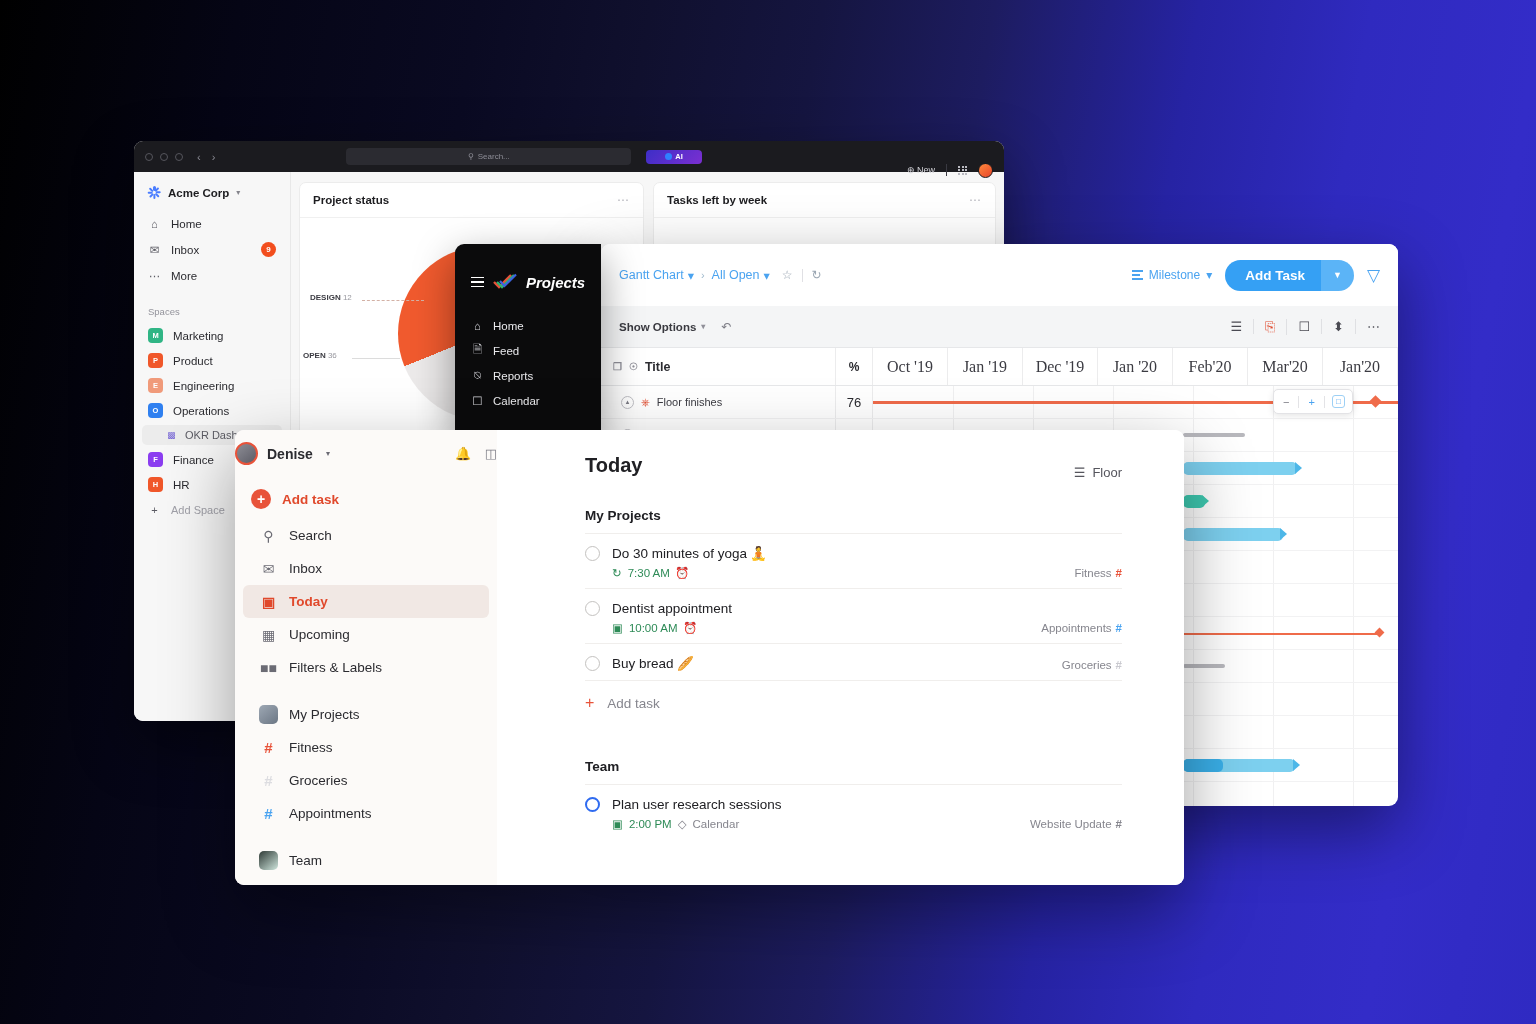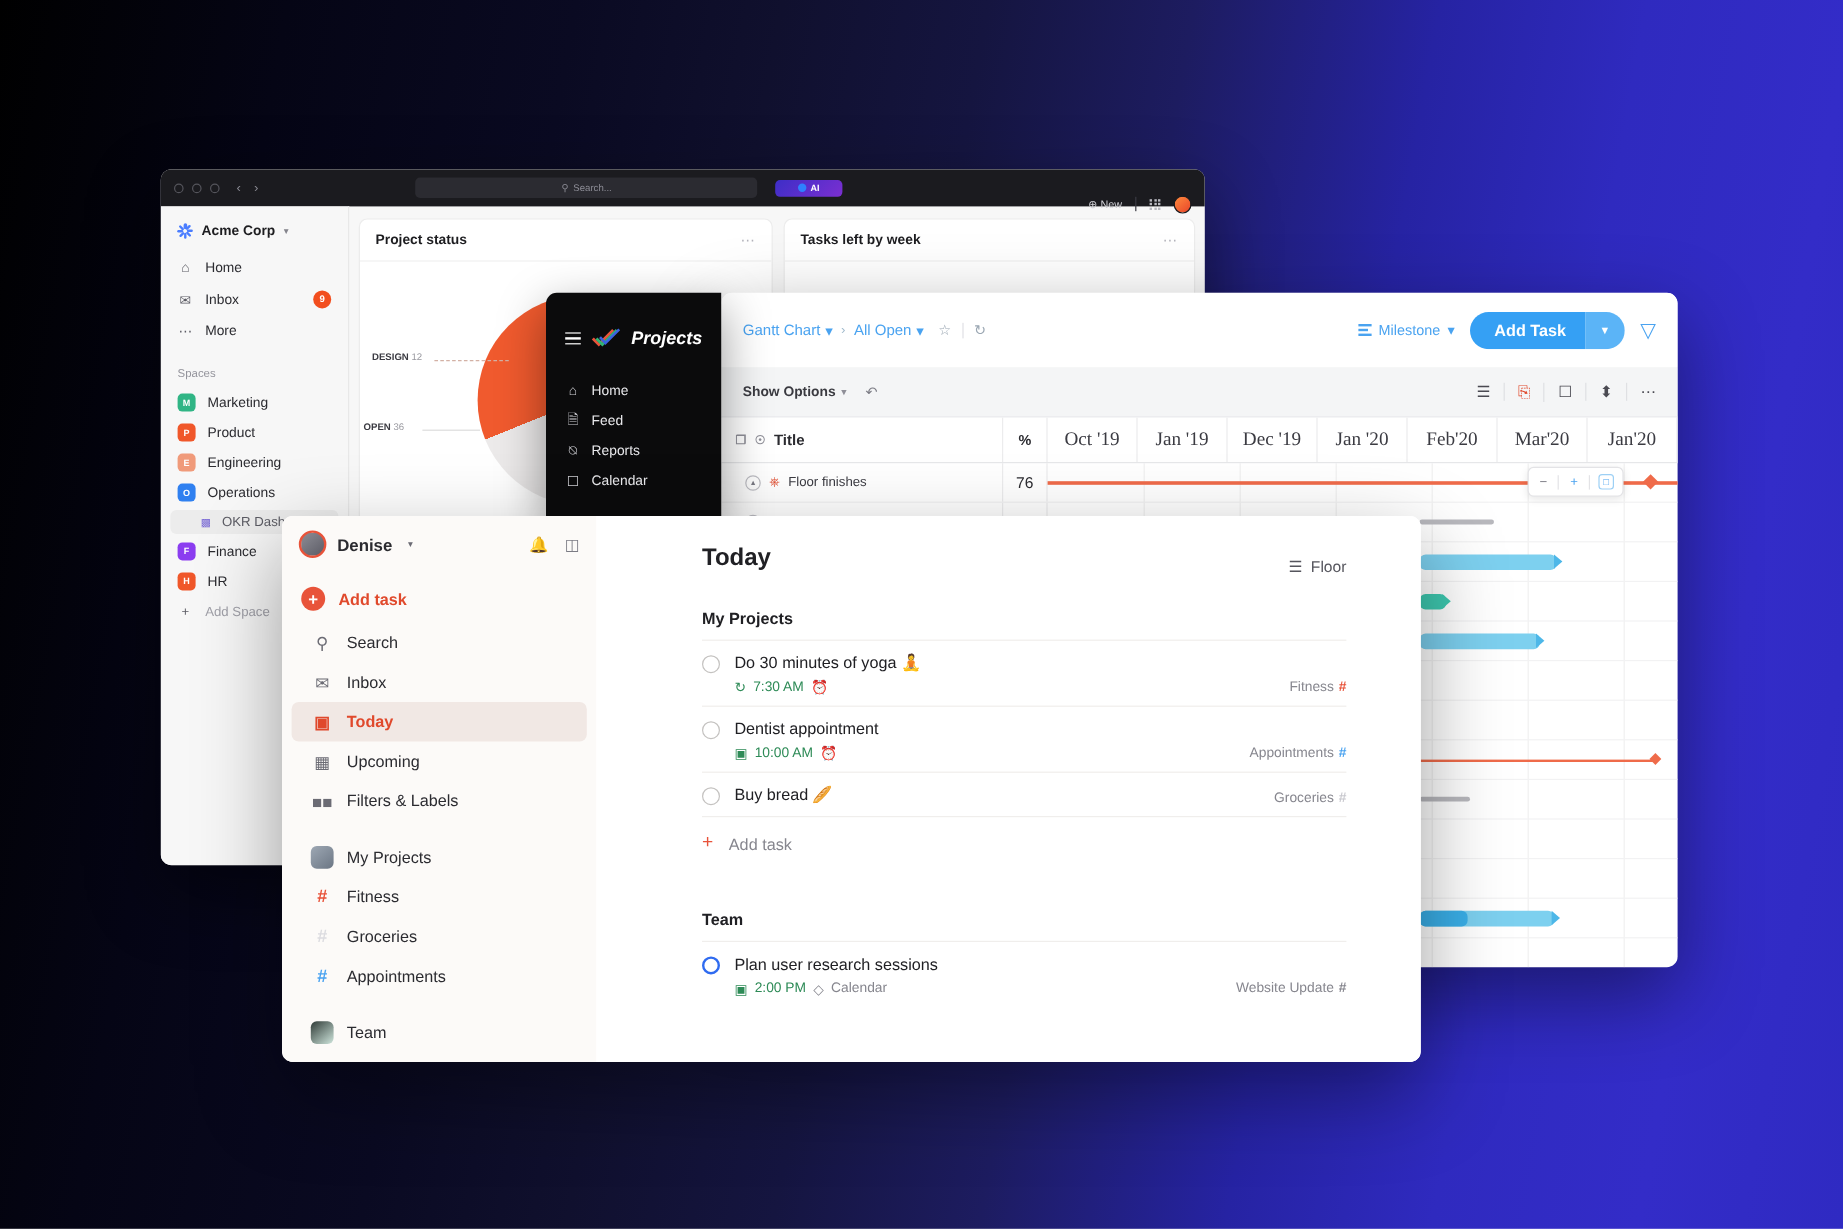--- a/index.html
+++ b/index.html
@@ -172,21 +172,21 @@
   .zoomctl .fit { color: #4aa3f0; border: 1px solid #9dd0f5; border-radius: 3px; width: 13px; height: 13px;
     display: flex; align-items: center; justify-content: center; padding: 0; margin: 0 7px; font-size: 8px; }
 
   
   #win-todo {
     position: absolute; left: 235px; top: 430px; width: 949px; height: 455px;
     background: #fff; border-radius: 9px; overflow: hidden; z-index: 6;
     box-shadow: 0 26px 70px rgba(0,0,0,.38);
   }
   #td-side { position: absolute; left: 0; top: 0; width: 262px; height: 100%; background: #fcfaf8; }
-  .td-user { display: flex; align-items: center; gap: 9px; padding: 12px 14px 0; }
+  .td-user { display: flex; align-items: center; gap: 9px; padding: 12px 0 0; }
   .td-av { width: 23px; height: 23px; border-radius: 50%;
     background: linear-gradient(140deg,#8d8d95,#5c5c66); border: 2px solid #e8533a; }
   .td-uname { font-size: 14px; font-weight: bold; color: #2b2b30; }
   .td-icons { margin-left: auto; display: flex; gap: 13px; color: #7b7b84; font-size: 13px; }
   .td-add { display: flex; align-items: center; gap: 11px; padding: 10px 16px; margin-top: 14px;
     color: #e0492c; font-size: 13.5px; font-weight: bold; }
   .plus-circ { width: 20px; height: 20px; border-radius: 50%; background: #e8533a; color: #fff;
     display: flex; align-items: center; justify-content: center; font-size: 14px; font-weight: bold; line-height: 1; }
   .td-item { display: flex; align-items: center; gap: 11px; padding: 7px 16px; font-size: 13.5px; color: #2b2b30;
     margin: 0 8px; border-radius: 6px; }

